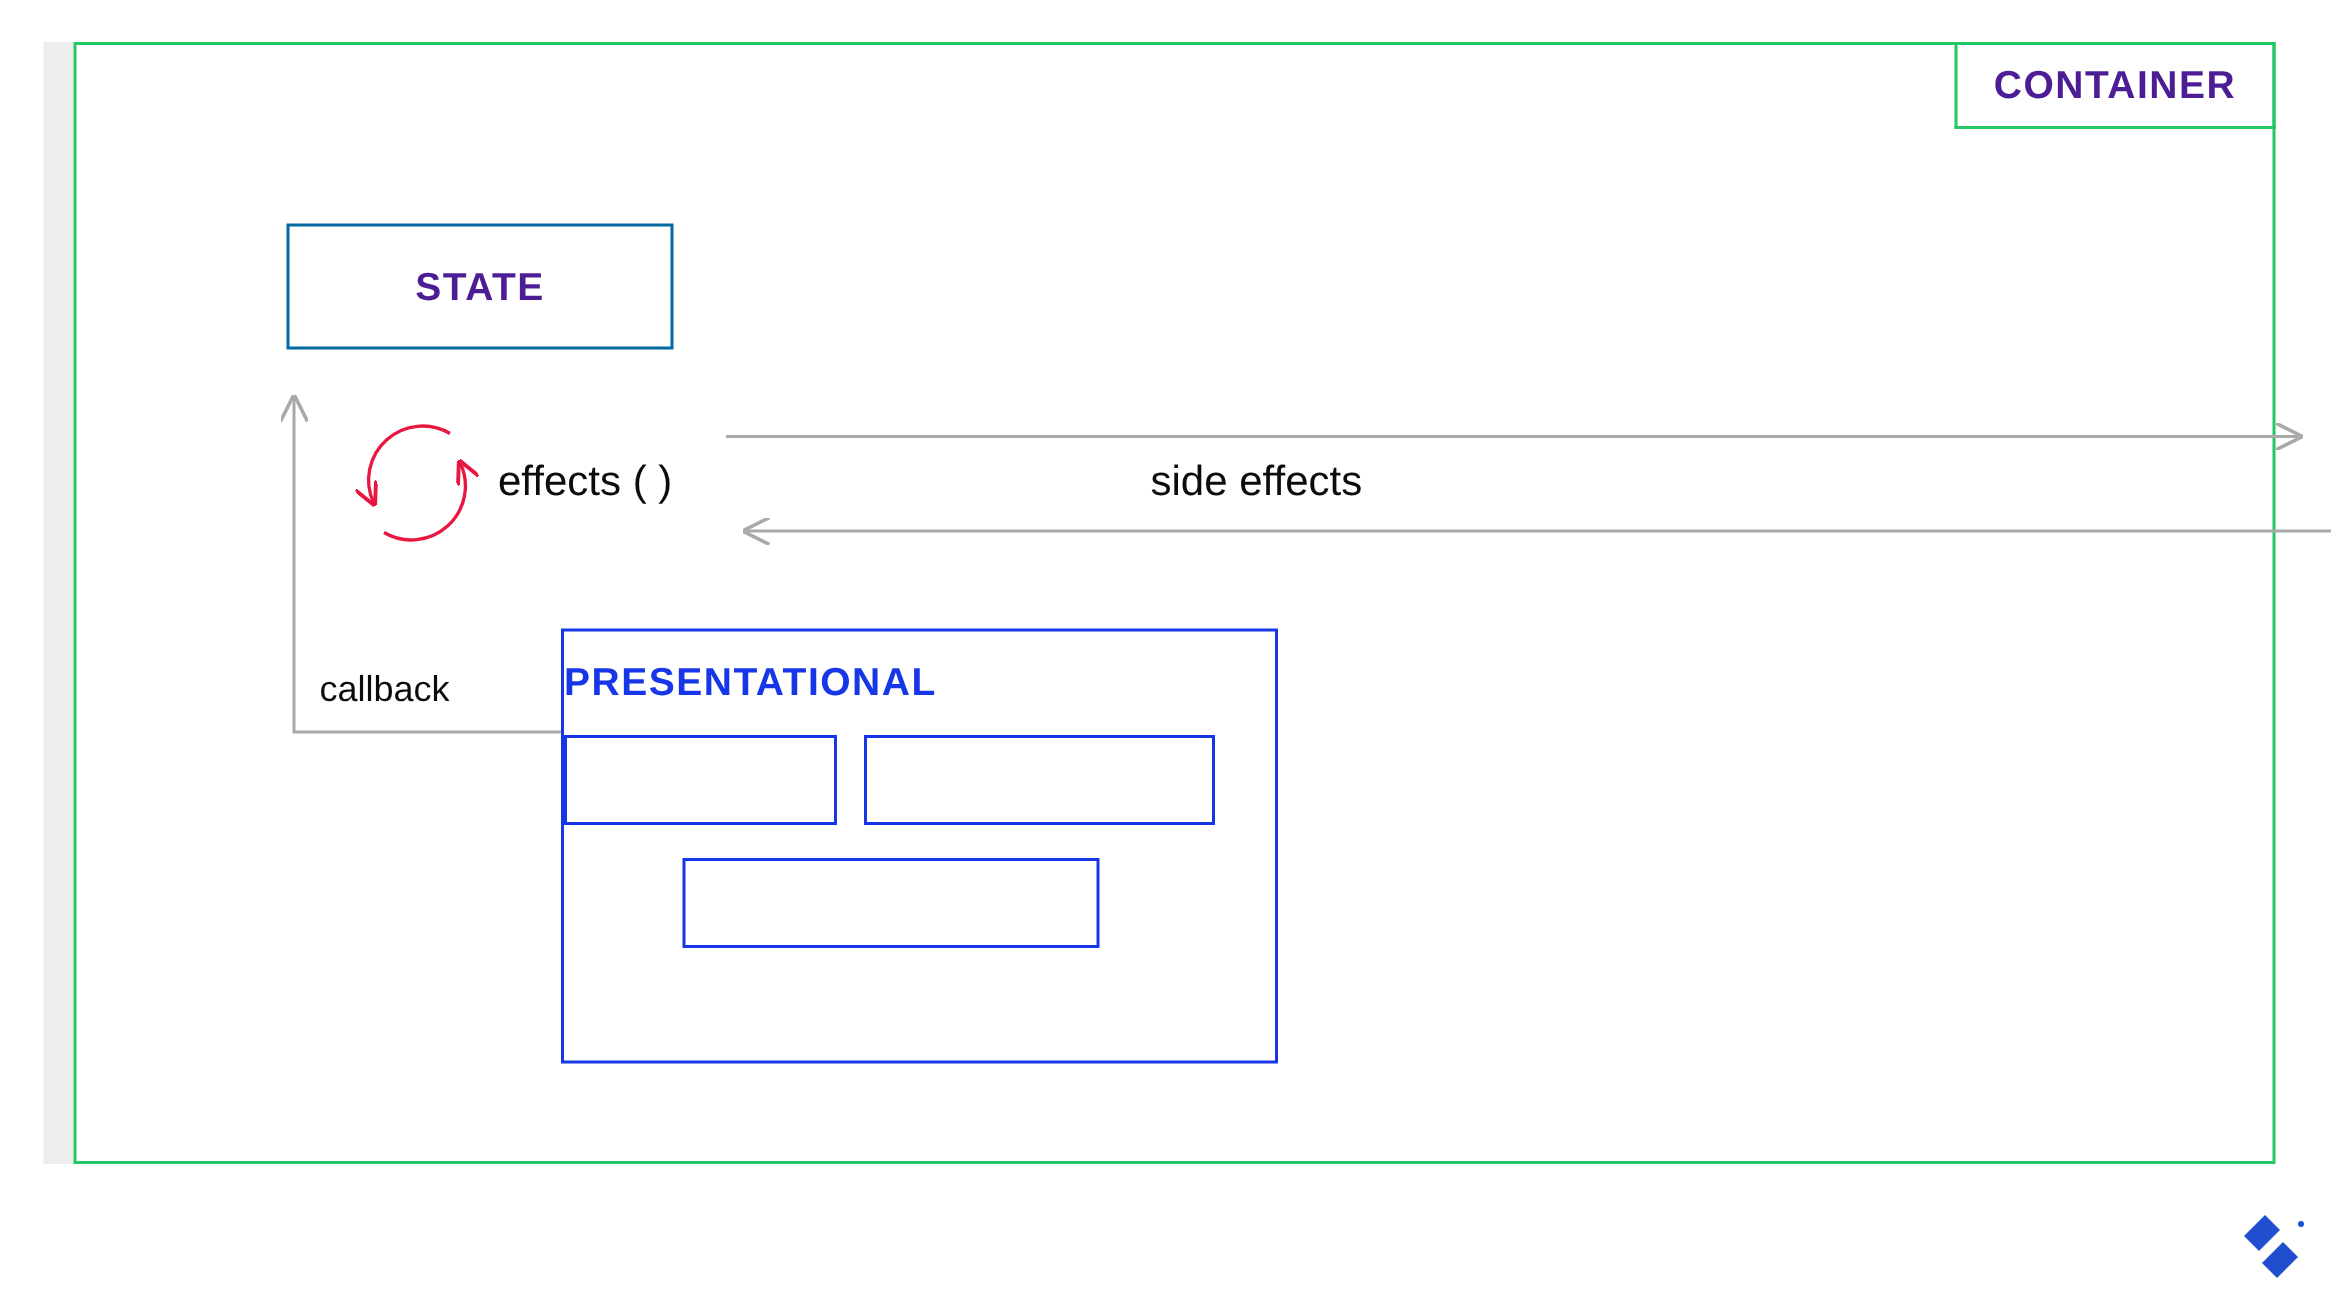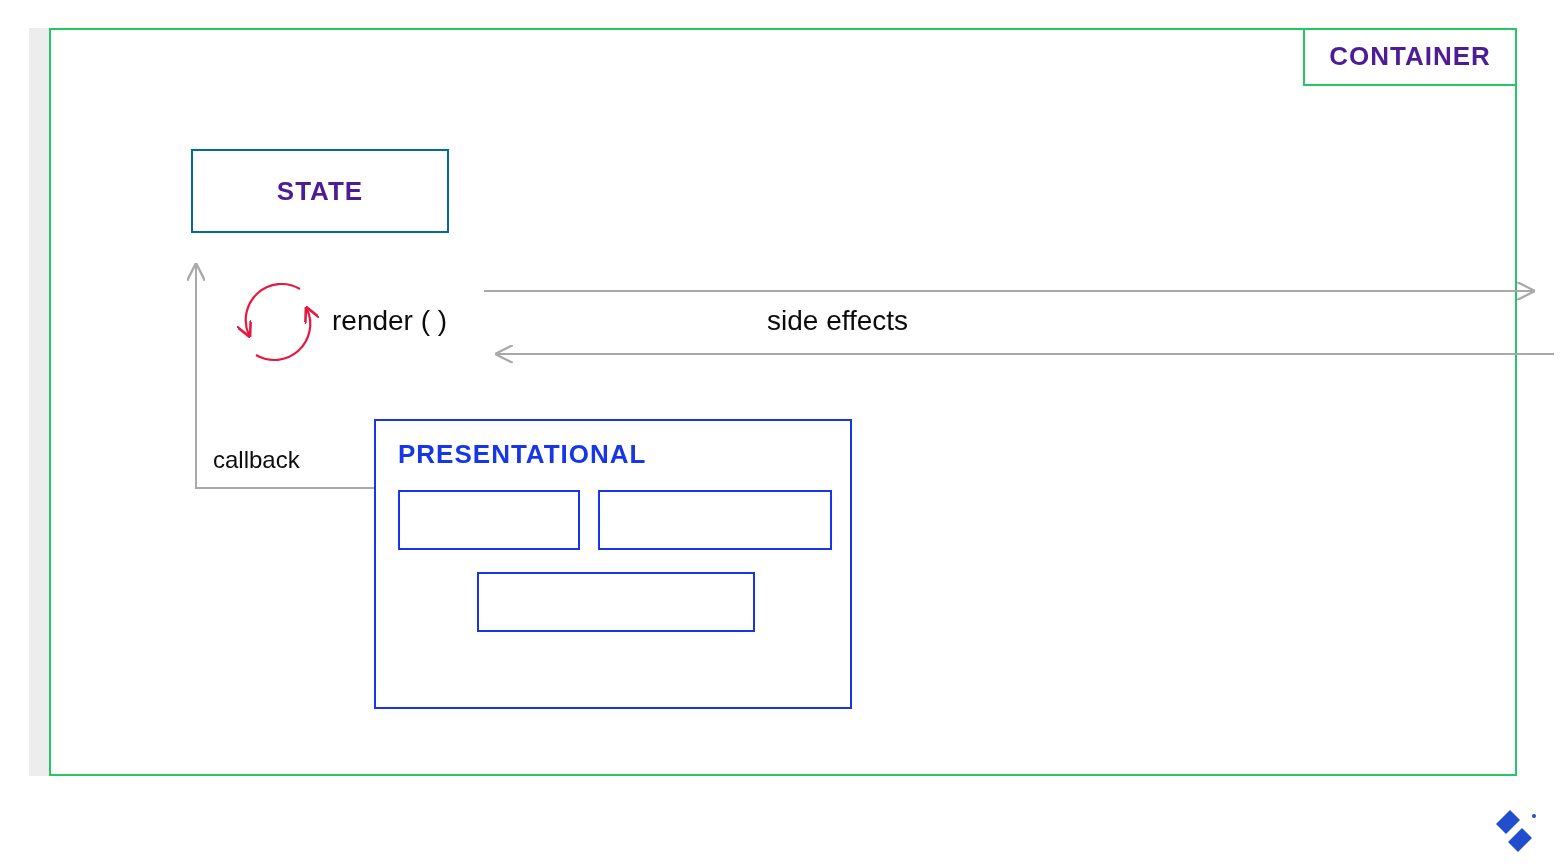--- a/index.html
+++ b/index.html
@@ -64,21 +64,20 @@
   }
   .presentational-box {
     position: absolute;
     left: 374px;
     top: 419px;
     width: 478px;
     height: 290px;
     border: 2px solid #1736e7;
     box-sizing: border-box;
     padding-top: 18px;
-    padding-left: 22px;
   }
   .presentational-label {
     color: #1736e7;
     font-weight: 800;
     font-size: 26px;
     letter-spacing: 1px;
   }
   .pres-inner-row {
     margin-top: 20px;
     display: flex;
@@ -153,21 +152,21 @@
   <div class="presentational-label">PRESENTATIONAL</div>
   <div class="pres-inner-row">
     <div class="pres-cell small"></div>
     <div class="pres-cell med"></div>
   </div>
   <div class="pres-inner-row2">
     <div class="pres-cell wide"></div>
   </div>
 </div>
 
-<div class="render-label">render ( )</div>
+<div class="render-label">effects ( )</div>
 <div class="sideeffects-label">side effects</div>
 <div class="callback-label">callback</div>
 
 <svg class="overlay" viewBox="0 0 1560 864">
   <defs>
     <marker id="arrow-grey" viewBox="0 0 12 12" refX="10" refY="6" markerWidth="9" markerHeight="9" orient="auto-start-reverse">
       <path d="M 0 0 L 12 6 L 0 12" fill="none" stroke="#a9a9a9" stroke-width="1.6"></path>
     </marker>
     <marker id="arrow-red" viewBox="0 0 12 12" refX="10" refY="6" markerWidth="7" markerHeight="7" orient="auto-start-reverse">
       <path d="M 0 0 L 12 6 L 0 12" fill="none" stroke="#e7173f" stroke-width="2"></path>

